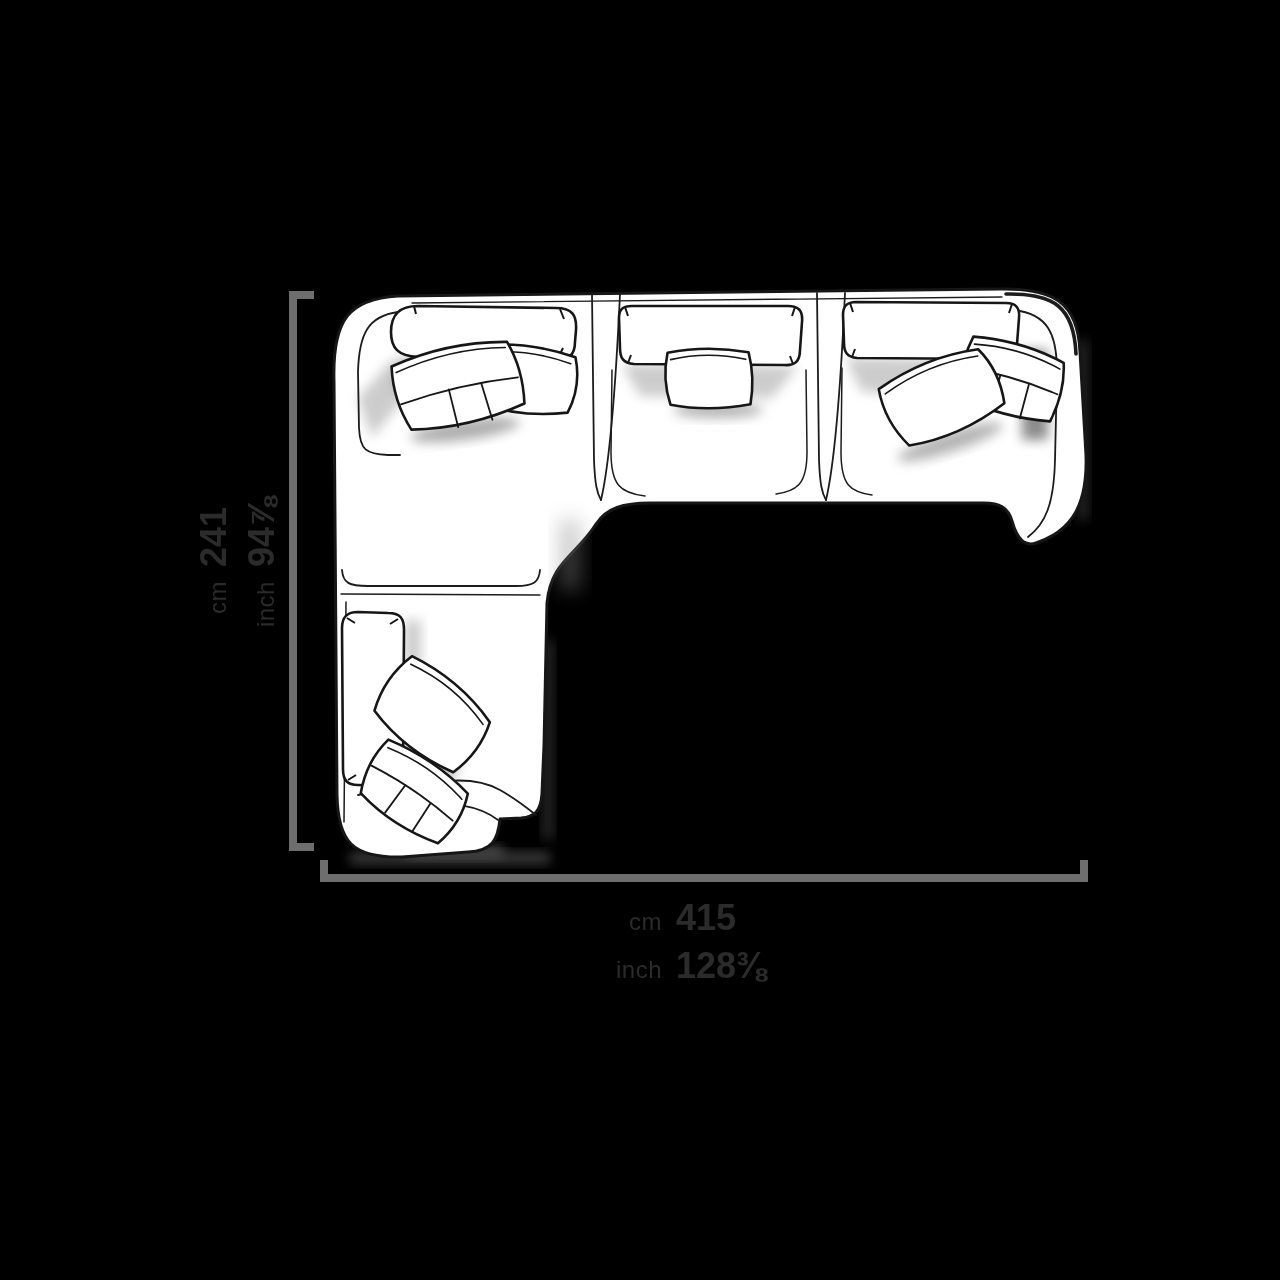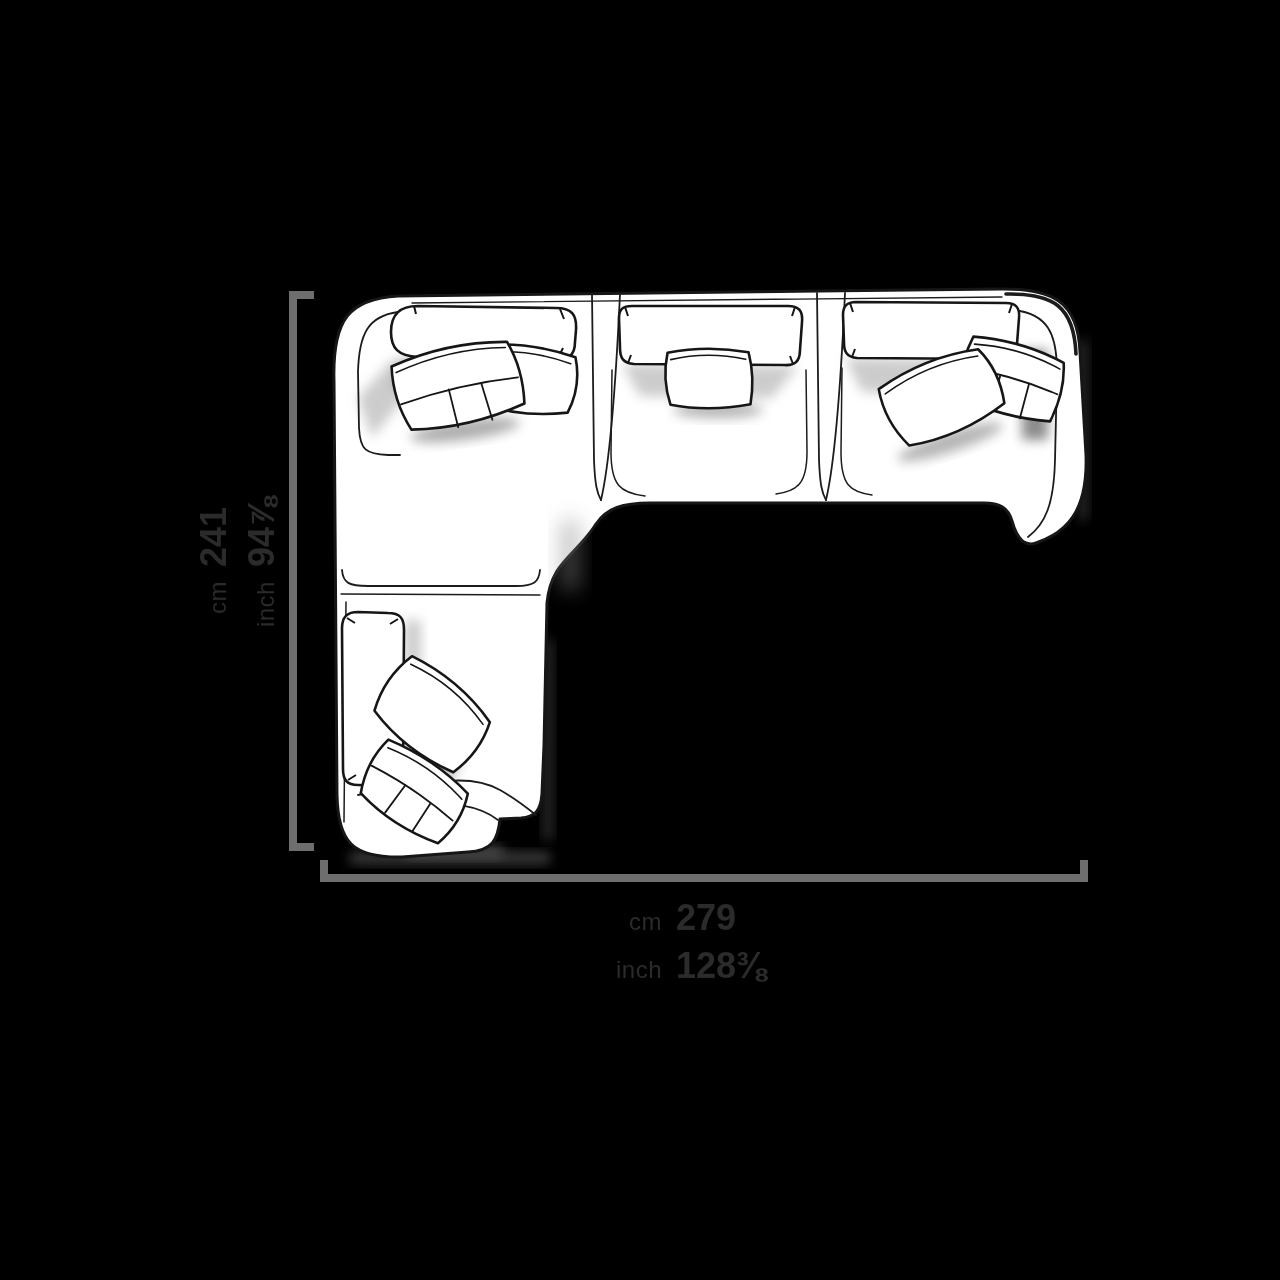--- a/index.html
+++ b/index.html
@@ -212,18 +212,18 @@
 
   <div class="dim-label left">
     <span class="unit">cm</span>
     <span class="num">241</span>
     <span class="unit">inch</span>
     <span class="num">94⅞</span>
   </div>
 
   <div class="dim-label bottom">
     <span class="unit">cm</span>
-    <span class="num">279</span>
+    <span class="num">415</span>
     <span class="unit">inch</span>
     <span class="num">128⅜</span>
   </div>
 
 </div>
 
 </body></html>

